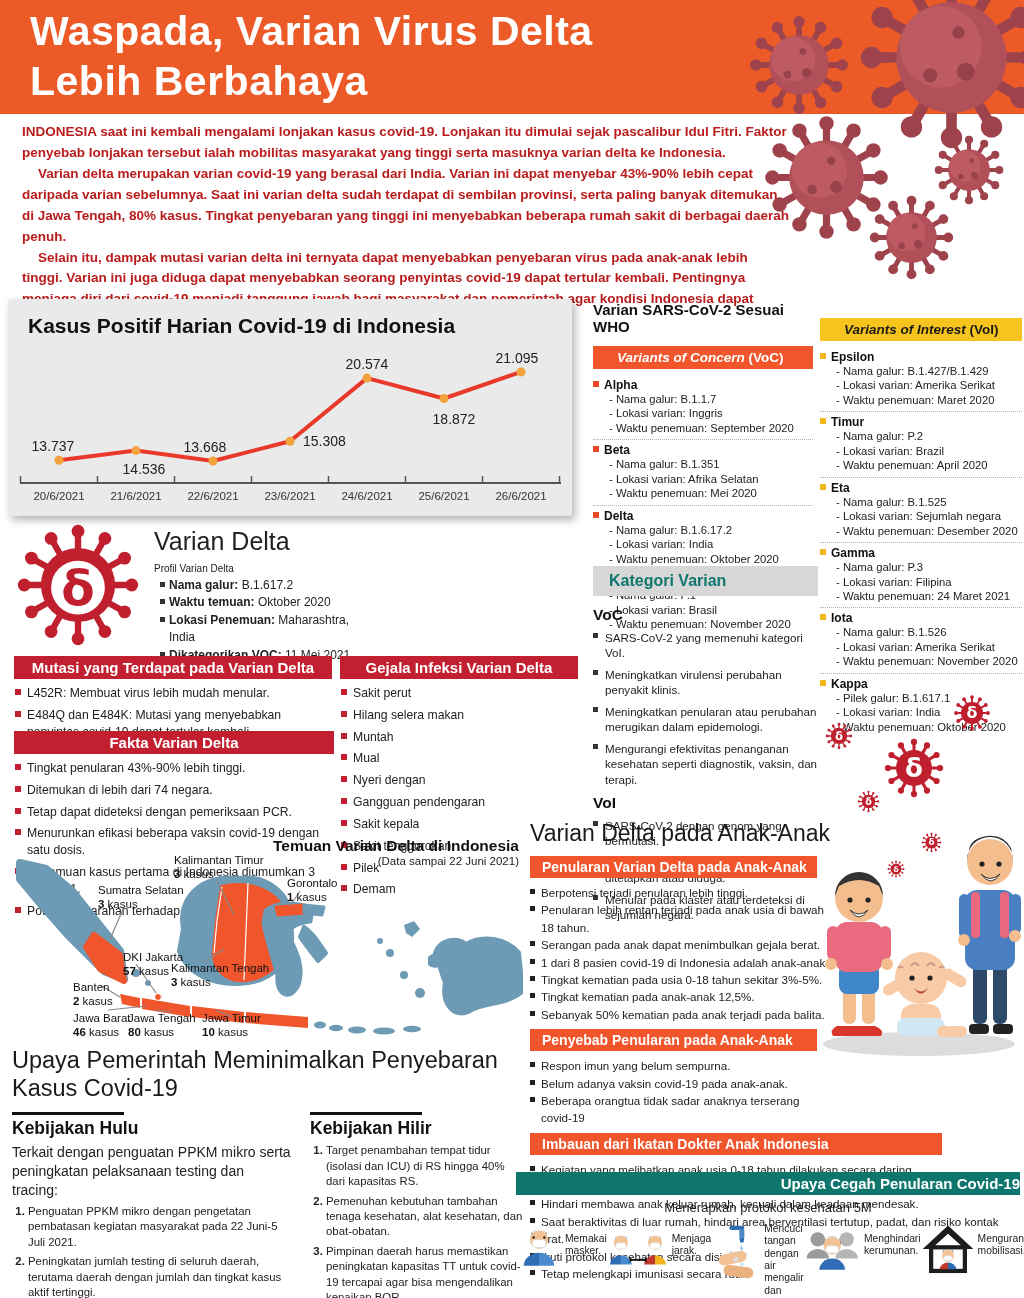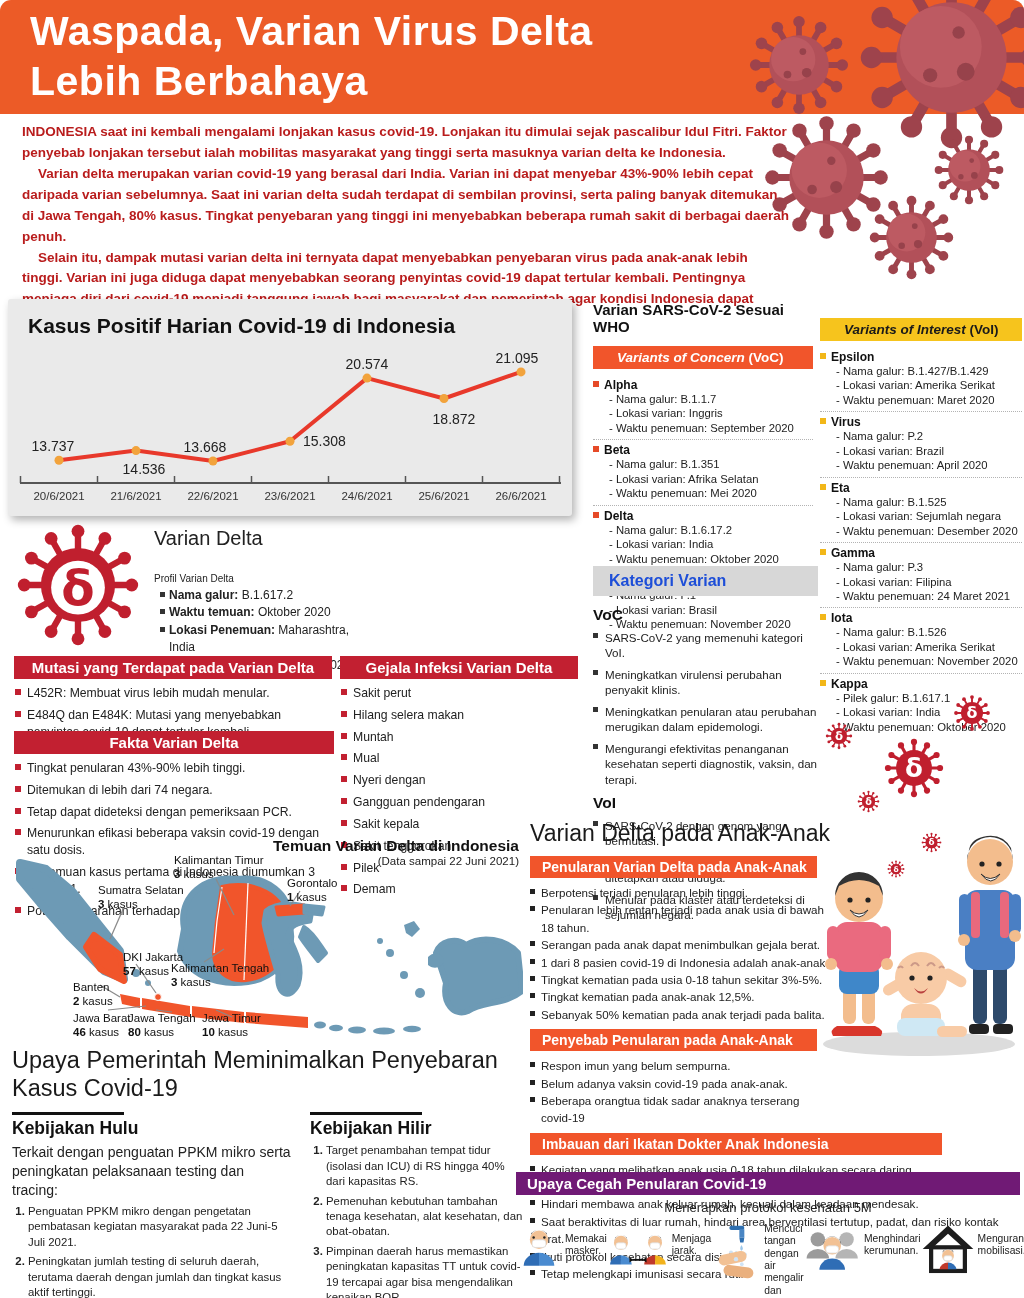--- a/index.html
+++ b/index.html
@@ -1,17 +1,17 @@
 <!DOCTYPE html>
 <html><head>
 <meta charset="utf-8">
 <style>
   * { margin:0; padding:0; box-sizing:border-box; }
   body { font-family:"Liberation Sans","DejaVu Sans",sans-serif; background:#fff; }
-  .page { position:relative; width:1024px; height:1298px; background:#fff; overflow:hidden;border-radius:11px; }
+  .page { position:relative; width:1024px; height:1298px; background:#fff; overflow:hidden; }
 
   
   .banner { position:absolute; left:0; top:0; width:1024px; height:114px; background:#ec5b27; }
   .banner h1 { color:#fff; font-size:41px; line-height:1.23; font-weight:bold; padding:6px 0 0 30px; letter-spacing:.5px; }
 
   .corona-field { position:absolute; right:0; top:0; width:300px; height:290px; pointer-events:none; }
 
   
   .intro { position:absolute; left:22px; top:122px; width:768px; font-size:13.5px; font-weight:bold; color:#b91c1c; line-height:1.55; }
   .intro p.indent { text-indent:16px; }
@@ -32,30 +32,30 @@
   .variant:last-child { border-bottom:none; }
   .v-name { font-size:12px; font-weight:bold; color:#111; position:relative; padding-left:11px; }
   .v-name::before { content:""; position:absolute; left:0; top:3px; width:6px; height:6px; }
   .voc-list .v-name::before { background:#e64a28; }
   .voi-list .v-name::before { background:#f2b718; }
   .v-line { font-size:11.3px; color:#222; line-height:1.28; padding-left:16px; }
   .voi-col { position:absolute; left:820px; top:318px; width:202px; }
 
   
   .kategori { position:absolute; left:593px; top:566px; width:225px; }
-  .kat-bar { background:#d7d7d7; font-size:16px; font-weight:bold; color:#1d4ed8; padding:6px 10px 6px 16px; margin-bottom:10px; }
+  .kat-bar { background:#d7d7d7; font-size:16px; font-weight:bold; color:#0f766e; padding:6px 10px 6px 16px; margin-bottom:10px; }
   .kat-h { font-size:15.5px; font-weight:bold; color:#111; margin:6px 0 6px 0; }
   .kat-point { font-size:11.6px; color:#222; line-height:1.3; position:relative; padding-left:12px; margin-bottom:7px; }
   .kat-point::before { content:""; position:absolute; left:0; top:3px; width:5px; height:5px; background:#333; }
 
   
   .delta-profile { position:absolute; left:14px; top:519px; width:340px; display:flex; }
   .dp-icon { width:128px; height:132px; flex:none; }
   .dp-text { padding-left:12px; padding-top:8px; }
-  .dp-title { font-size:20px; color:#222; margin-bottom:23px; }
+  .dp-title { font-size:25px; color:#222; margin-bottom:7px; }
   .dp-sub { font-size:10px; color:#222; margin-bottom:3px; }
   .dp-row { font-size:12px; color:#222; line-height:1.45; position:relative; padding-left:15px; }
   .dp-row::before { content:""; position:absolute; left:6px; top:5px; width:5px; height:5px; background:#333; }
   .dp-row b { font-weight:bold; }
 
   
   .red-sec { position:absolute; }
   .red-bar { background:#c22031; color:#fff; font-size:15px; font-weight:bold; text-align:center; padding:3px 4px; margin-bottom:6px; }
   .red-point { font-size:12.2px; color:#222; line-height:1.38; position:relative; padding-left:13px; margin-bottom:5px; }
   .red-point::before { content:""; position:absolute; left:1px; top:4px; width:6px; height:6px; background:#c22031; }
@@ -93,21 +93,21 @@
   .ucol1 { width:280px; } .ucol2 { width:214px; }
   .rule { width:112px; border-top:3px solid #111; margin-bottom:3px; }
   .ucol-h { font-size:17.5px; font-weight:bold; color:#111; margin-bottom:4px; }
   .ucol-intro { font-size:14px; color:#222; line-height:1.35; margin-bottom:4px; }
   .ucol ol { padding-left:16px; font-size:11.4px; color:#222; line-height:1.35; }
   .ucol ol li { margin-bottom:4px; }
   .ucol ol li::marker { font-weight:bold; }
 
   
   .cegah-sec { position:absolute; left:516px; top:1172px; width:504px; }
-  .cegah-bar { background:#701a75; color:#fff; font-size:15px; font-weight:bold; text-align:left; padding:3px 11px; }
+  .cegah-bar { background:#0f766e; color:#fff; font-size:15px; font-weight:bold; text-align:right; padding:3px 0; }
   .cegah-sub { text-align:center; font-size:13px; color:#222; margin:5px 0 6px 0; }
   .cegah-row { display:flex; align-items:flex-start; justify-content:space-between; }
   .cegah-item { display:flex; align-items:flex-start; }
   .cegah-item svg { flex:none; }
   .cegah-label { font-size:10.3px; color:#222; line-height:1.2; padding-left:3px; padding-top:12px; max-width:62px; }
   .cegah-label.wide { max-width:92px; padding-top:2px; }
 </style>
 </head>
 <body>
 
@@ -285,21 +285,21 @@
     <div class="voi-list">
 
         <div class="variant">
           <div class="v-name">Epsilon</div>
           <div class="v-line">- Nama galur: B.1.427/B.1.429</div>
           <div class="v-line">- Lokasi varian: Amerika Serikat</div>
           <div class="v-line">- Waktu penemuan: Maret 2020</div>
         </div>
 
         <div class="variant">
-          <div class="v-name">Virus</div>
+          <div class="v-name">Timur</div>
           <div class="v-line">- Nama galur: P.2</div>
           <div class="v-line">- Lokasi varian: Brazil</div>
           <div class="v-line">- Waktu penemuan: April 2020</div>
         </div>
 
         <div class="variant">
           <div class="v-name">Eta</div>
           <div class="v-line">- Nama galur: B.1.525</div>
           <div class="v-line">- Lokasi varian: Sejumlah negara</div>
           <div class="v-line">- Waktu penemuan: Desember 2020</div>

